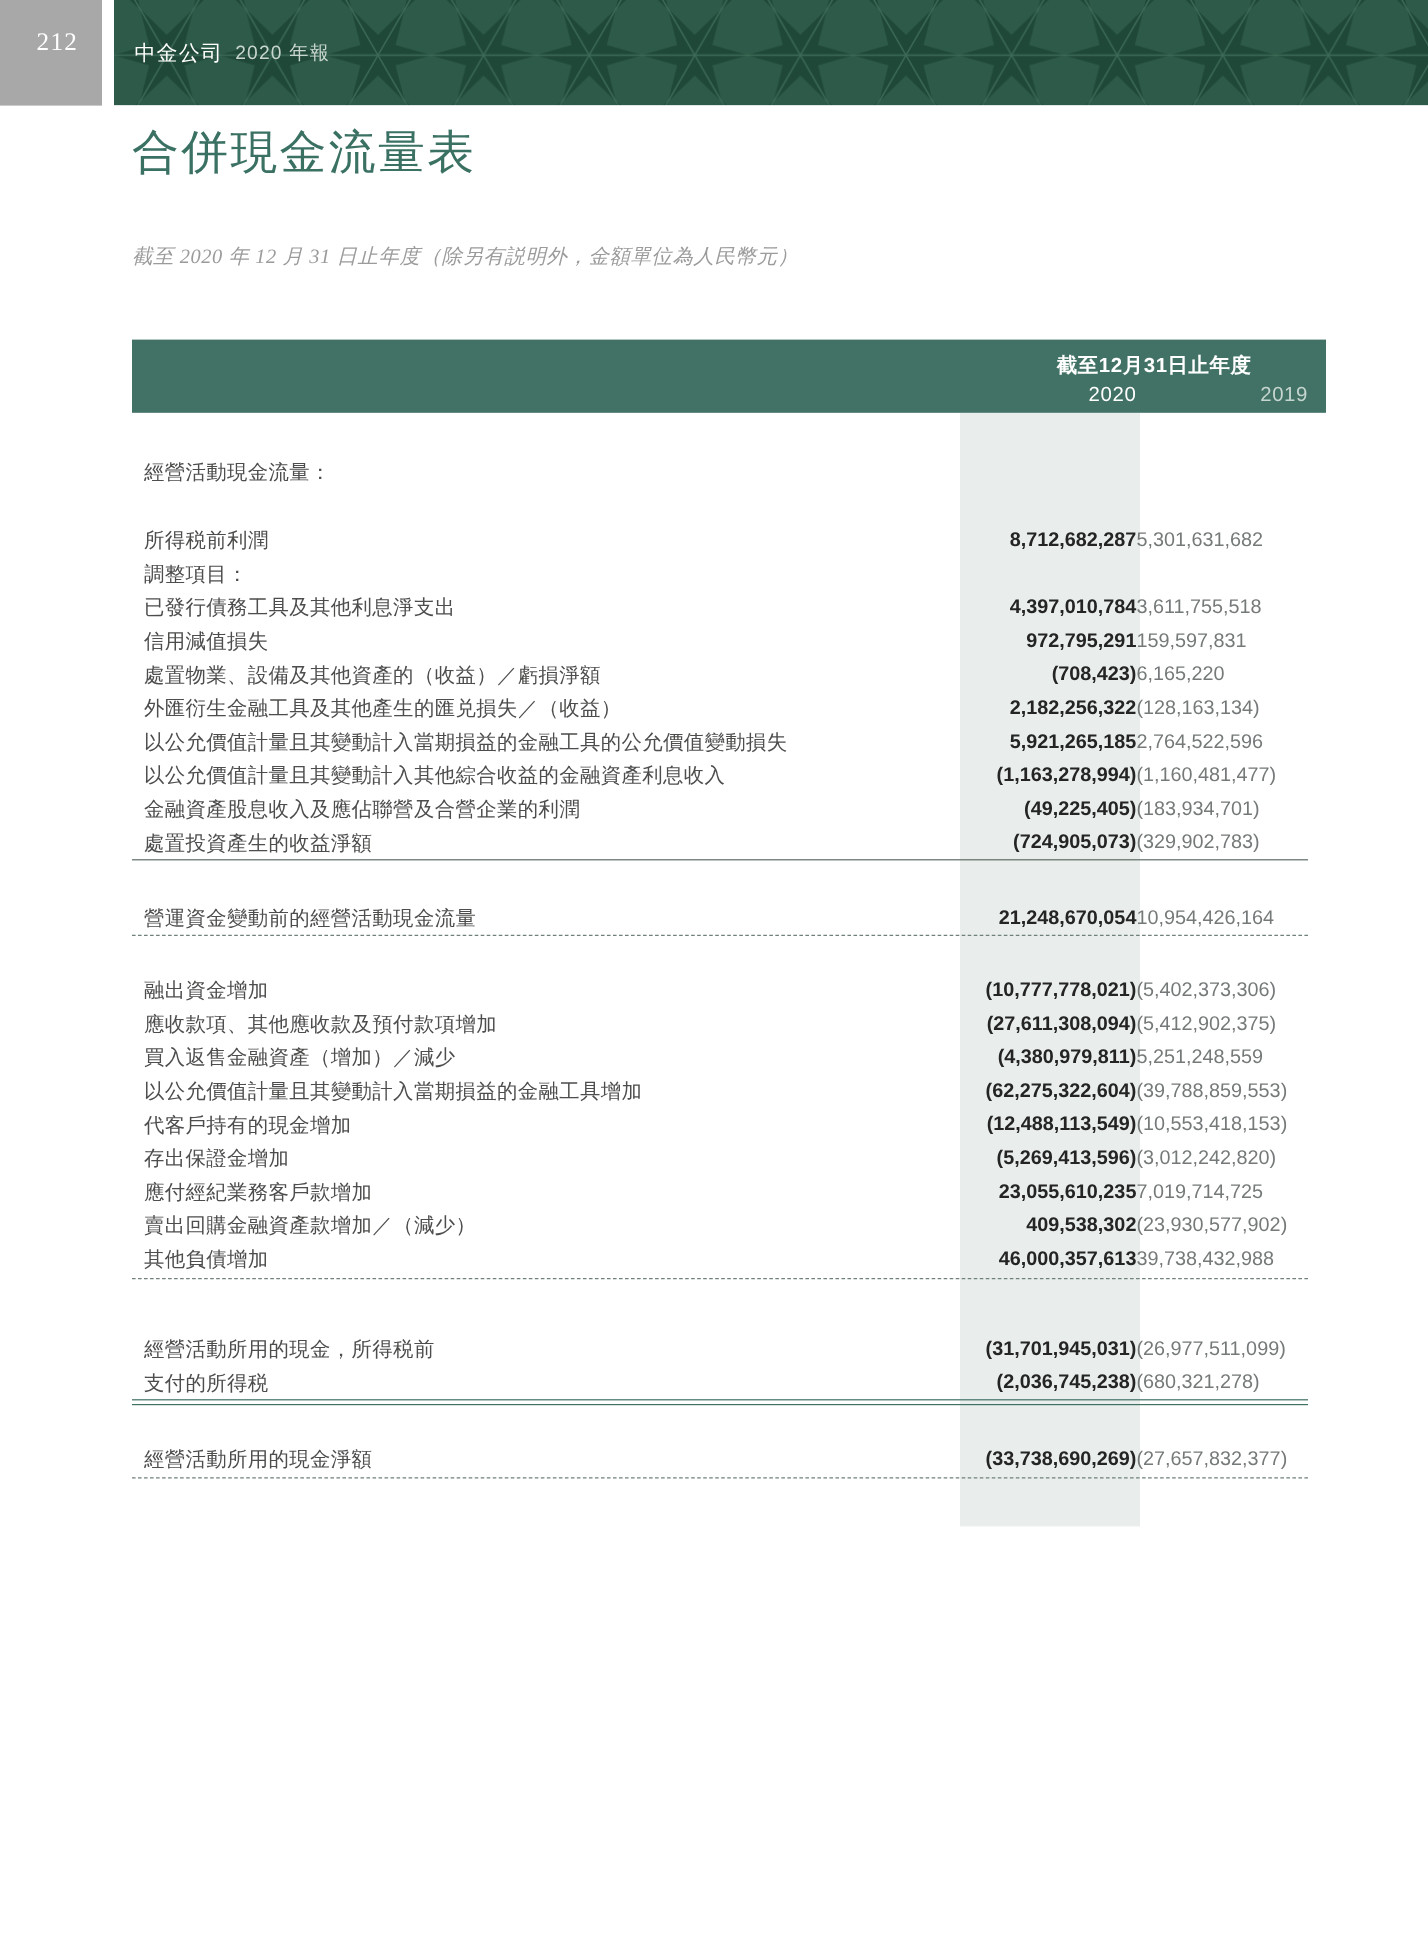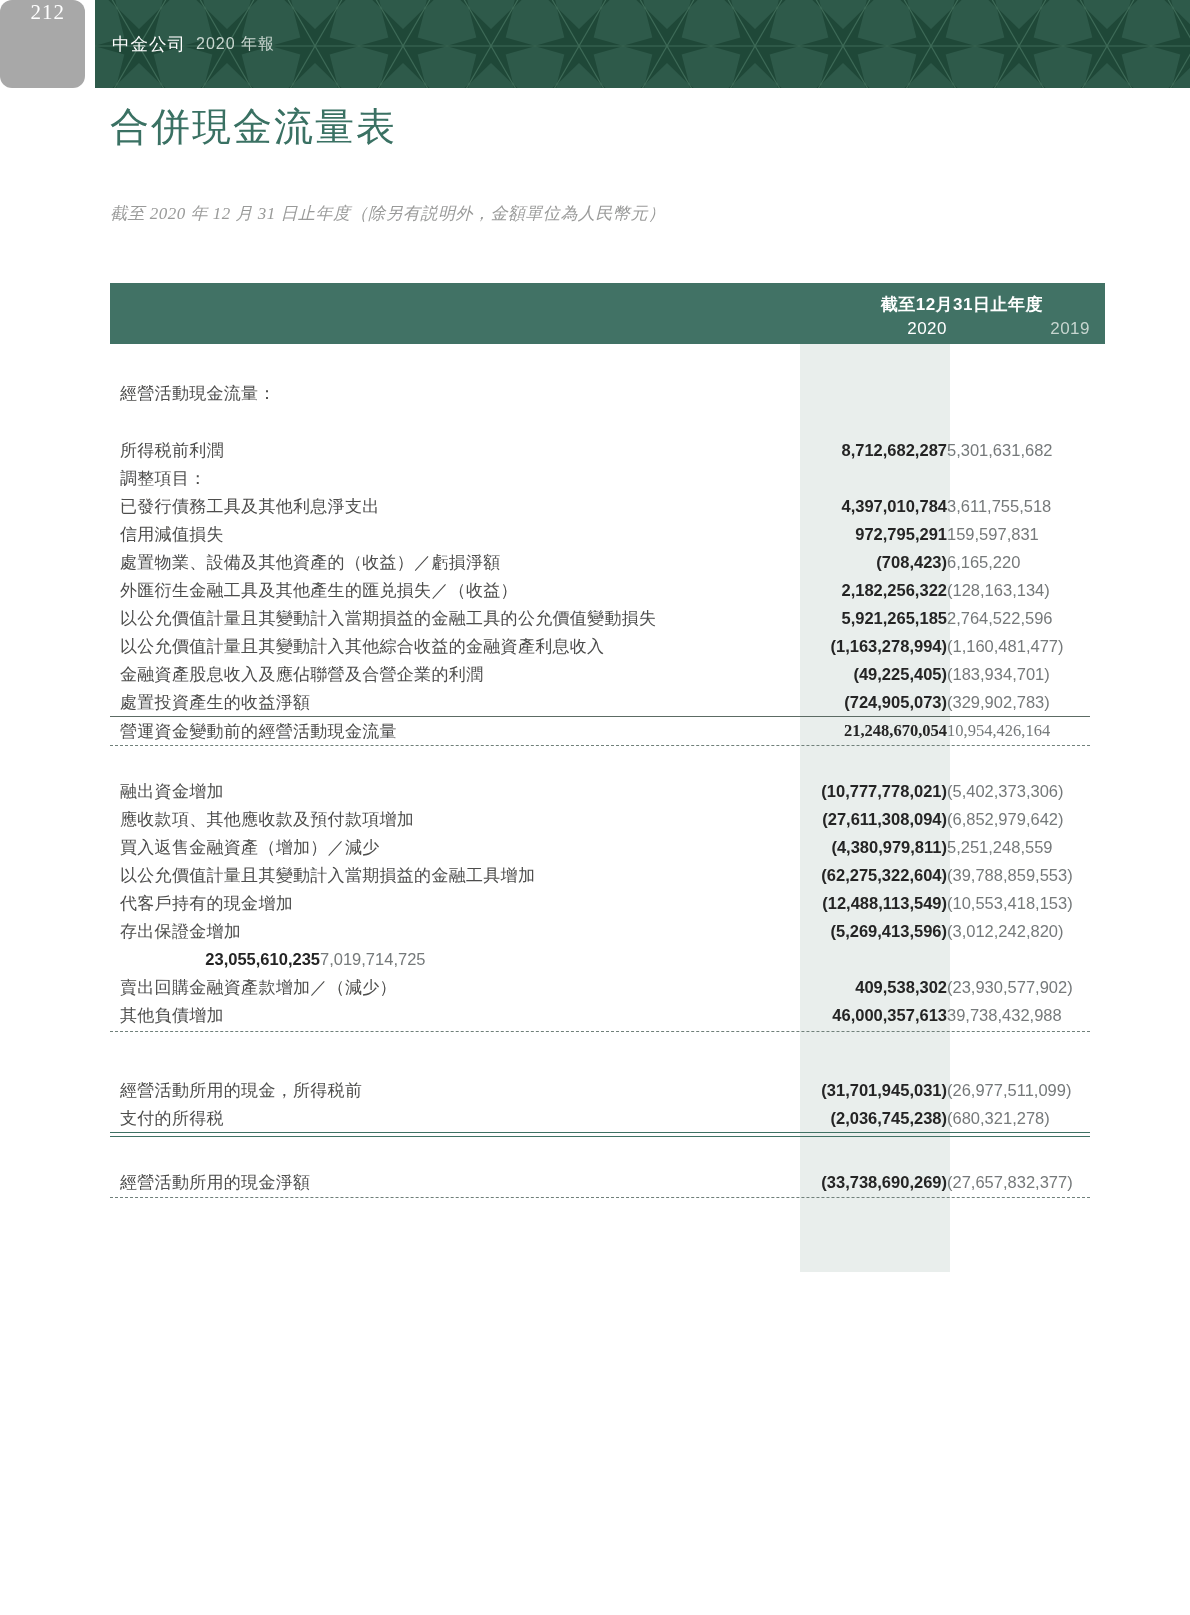--- a/index.html
+++ b/index.html
@@ -5,22 +5,22 @@
   html,body{margin:0;padding:0;}
   body{
     width:1190px;height:1615px;position:relative;background:#fff;overflow:hidden;
     font-family:"Liberation Sans",sans-serif;
     -webkit-font-smoothing:antialiased;
   }
   
   .page-num-box{
     position:absolute;left:0;top:0;width:85px;height:88px;
     background:var(--pagebox,#a8a8a8);
-    display:flex;align-items:flex-start;justify-content:flex-end;
-    padding:0 20px 18px 0;box-sizing:border-box;border-radius:12px;
+    display:flex;align-items:center;justify-content:flex-end;
+    padding:0 20px 18px 0;box-sizing:border-box;
   }
   .page-num{
     font-family:"Liberation Serif",serif;font-size:21px;color:#ffffff;letter-spacing:1px;
   }
   .banner{
     position:absolute;left:95px;top:0;right:0;height:88px;overflow:hidden;
   }
   .banner svg{position:absolute;left:0;top:0;width:100%;height:100%;display:block;}
   .p-base{fill:var(--banner-base,#2e5a4a);}
   .p-motif{fill:var(--banner-motif,#1f4838);}
@@ -69,21 +69,21 @@
   .c-v2{width:143px;text-align:left;font-size:16.5px;color:var(--v2019,#75797a);}
   .sep{height:0;}
   .sep-solid{border-top:1px solid #5c6b64;}
   .sep-dashed{border-top:1px dashed #70807a;}
   .sep-double{height:3px;border-top:1px solid var(--teal-rule,#3f7164);border-bottom:1px solid var(--teal-rule,#3f7164);}
   
   .gap-sec{margin-top:35px;}
   .g29{margin-top:29px;}
   .g31{margin-top:31px;}
   .g32{margin-top:44px;}
-  .g34{font-family:Liberation Serif, serif;}
+  .g34{margin-top:34px;}
   .g2{margin-top:2px;}
   .g1{margin-top:1px;}
 </style>
 </head>
 <body>
 
 <div class="page-num-box">
   <span class="page-num">212</span>
 </div>
 
@@ -192,21 +192,21 @@
       </div>
       <div class="sep sep-dashed"></div>
       <div class="trow g31">
         <div class="c-label">融出資金增加</div>
         <div class="c-v1">(10,777,778,021)</div>
         <div class="c-v2">(5,402,373,306)</div>
       </div>
       <div class="trow">
         <div class="c-label">應收款項、其他應收款及預付款項增加</div>
         <div class="c-v1">(27,611,308,094)</div>
-        <div class="c-v2">(6,852,979,642)</div>
+        <div class="c-v2">(5,412,902,375)</div>
       </div>
       <div class="trow">
         <div class="c-label">買入返售金融資產（增加）／減少</div>
         <div class="c-v1">(4,380,979,811)</div>
         <div class="c-v2">5,251,248,559</div>
       </div>
       <div class="trow">
         <div class="c-label">以公允價值計量且其變動計入當期損益的金融工具增加</div>
         <div class="c-v1">(62,275,322,604)</div>
         <div class="c-v2">(39,788,859,553)</div>
@@ -215,20 +215,21 @@
         <div class="c-label">代客戶持有的現金增加</div>
         <div class="c-v1">(12,488,113,549)</div>
         <div class="c-v2">(10,553,418,153)</div>
       </div>
       <div class="trow">
         <div class="c-label">存出保證金增加</div>
         <div class="c-v1">(5,269,413,596)</div>
         <div class="c-v2">(3,012,242,820)</div>
       </div>
       <div class="trow">
+        <div class="c-label">應付經紀業務客戶款增加</div>
         <div class="c-v1">23,055,610,235</div>
         <div class="c-v2">7,019,714,725</div>
       </div>
       <div class="trow">
         <div class="c-label">賣出回購金融資產款增加／（減少）</div>
         <div class="c-v1">409,538,302</div>
         <div class="c-v2">(23,930,577,902)</div>
       </div>
       <div class="trow">
         <div class="c-label">其他負債增加</div>

